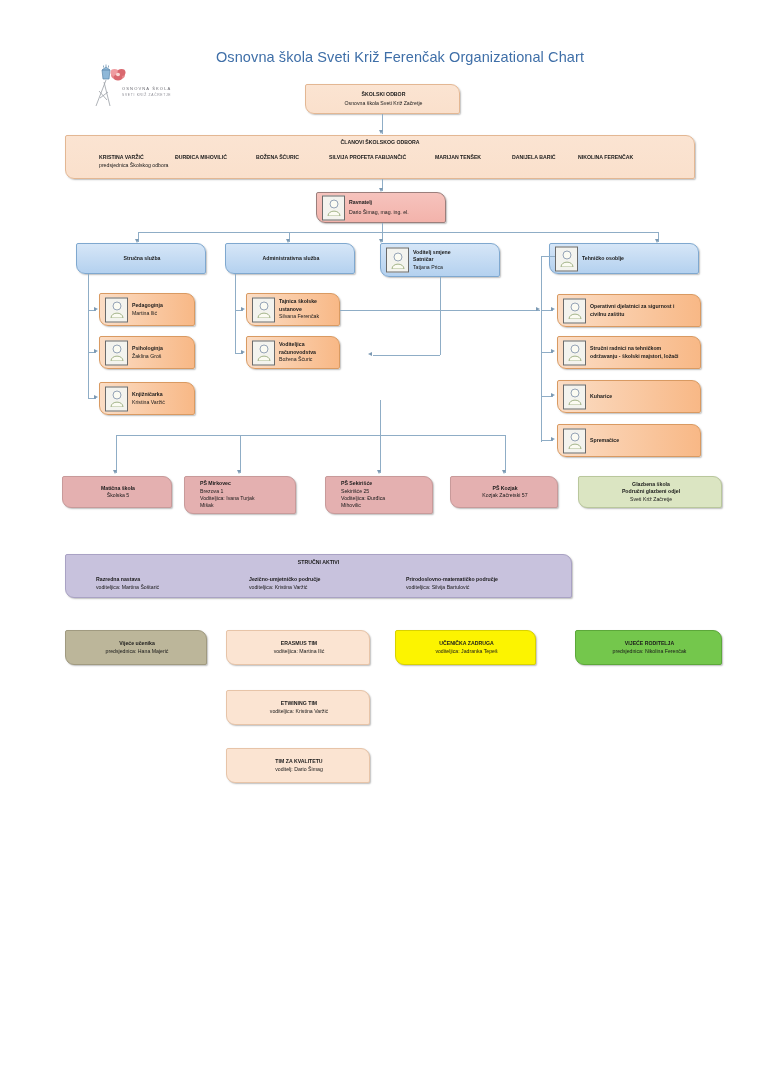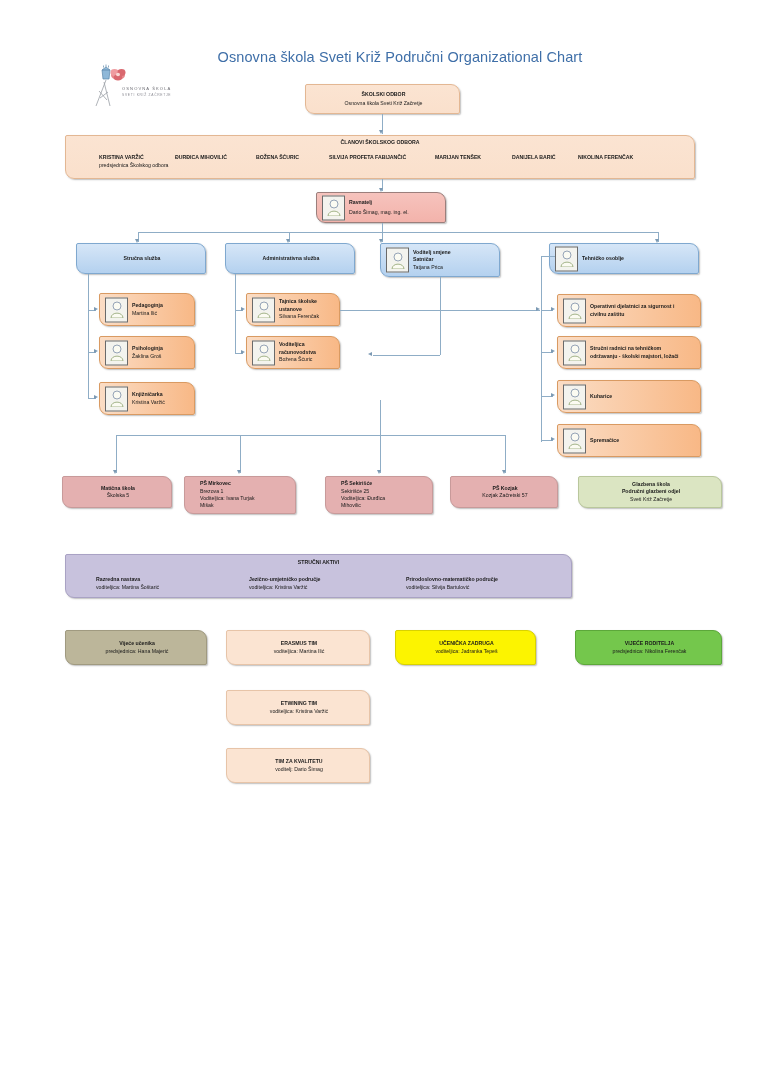--- a/index.html
+++ b/index.html
@@ -66,21 +66,21 @@
   .arw-d{border-left:2.6px solid transparent;border-right:2.6px solid transparent;
          border-top:4px solid #7c9ab4;}
   .arw-r{border-top:2.6px solid transparent;border-bottom:2.6px solid transparent;
          border-left:4px solid #7c9ab4;}
 </style>
 </head>
 <body>
 
 <div id="canvas">
 
-  <div class="page-title">Osnovna škola Sveti Križ Područni Organizational Chart</div>
+  <div class="page-title">Osnovna škola Sveti Križ Ferenčak Organizational Chart</div>
 
   <div class="logo">
     <svg width="100" height="58" viewBox="0 0 100 58">
       <g stroke="#9aa0a6" stroke-width="0.8" fill="none">
         <path d="M16 48 L26 22"></path>
           <path d="M30 48 L24 24"></path>
         <path d="M20 40 L28 34"></path>
           <path d="M27 42 L19 33"></path>
       </g>
       <g>

